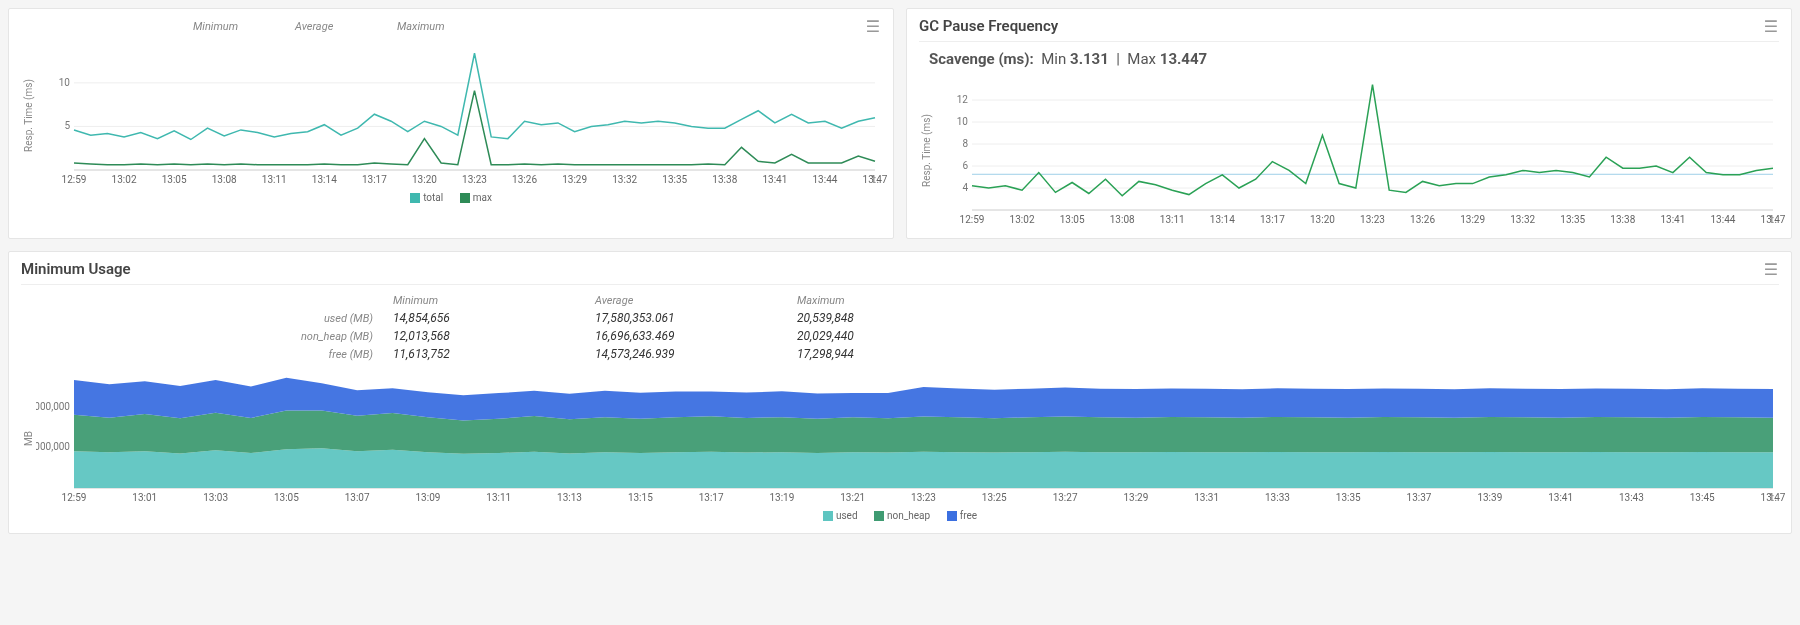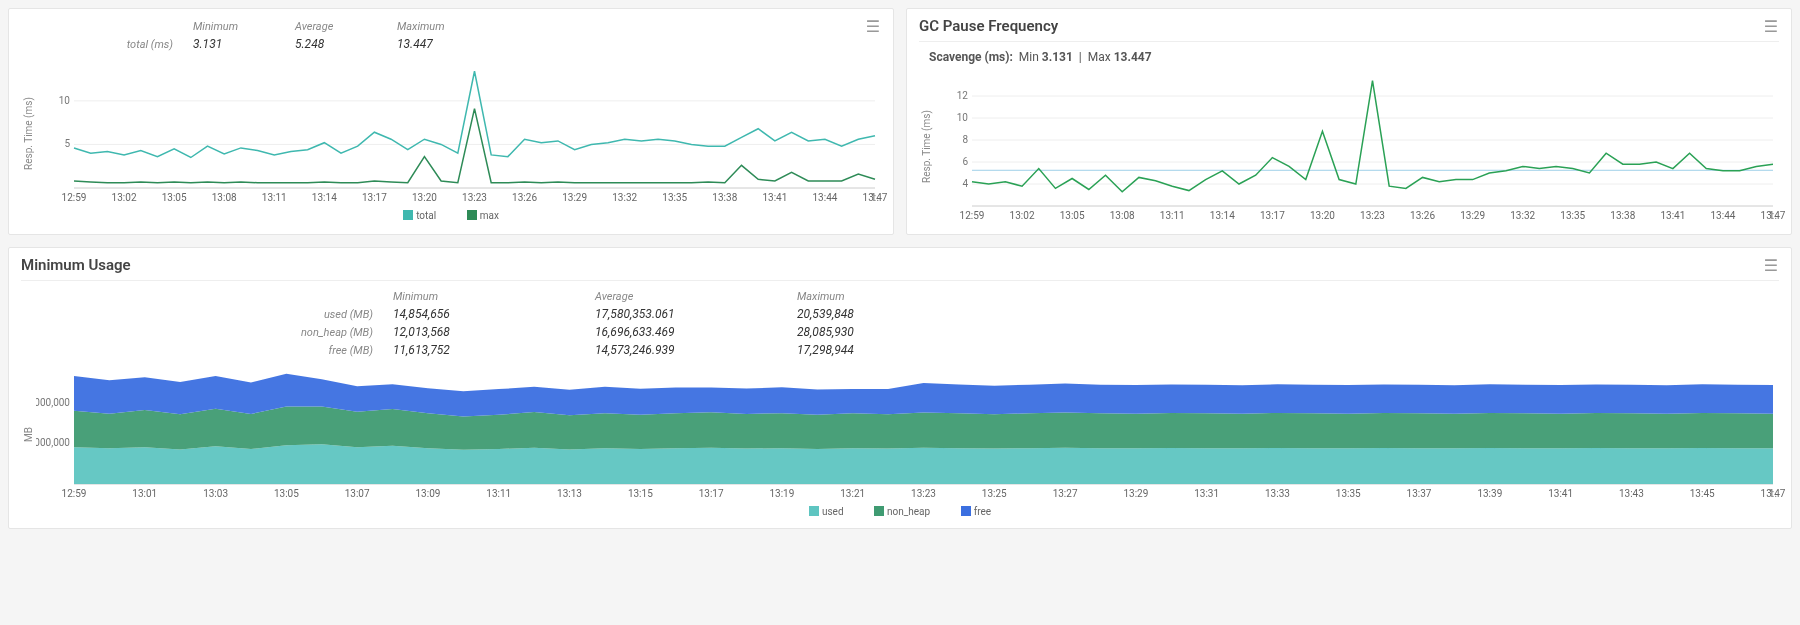--- a/index.html
+++ b/index.html
@@ -7,52 +7,46 @@
 .row { display: flex; gap: 12px; margin-bottom: 12px; }
 .panel { background: #fff; border: 1px solid #e5e5e5; border-radius: 2px; padding: 8px 12px 10px; position: relative; }
 .panel.half { flex: 1 1 50%; }
 .panel.full { flex: 1 1 100%; }
 .panel-title { font-size: 15px; font-weight: 600; color: #444; border-bottom: 1px solid #eee; padding-bottom: 6px; margin-bottom: 6px; }
 .panel-menu { position: absolute; top: 8px; right: 12px; color: #999; cursor: pointer; font-size: 16px; letter-spacing: 1px; }
 .stats-table { font-size: 12px; color: #333; margin-bottom: 8px; padding-left: 60px; }
 .stats-table .hdr { color: #888; font-size: 11px; }
 .stats-table .row-label { color: #888; font-size: 11px; text-align: right; padding-right: 10px; }
 .stats-table td { padding: 1px 8px; min-width: 100px; font-style: italic; }
-.freq-header { font-size: 12px; color: #555; padding: 2px 0 6px 10px; }
+.freq-header { font-size: 15px; color: #555; padding: 2px 0 6px 10px; }
 .freq-header b { font-weight: 700; }
 .chart-wrap { display: flex; }
 .y-label { writing-mode: vertical-rl; transform: rotate(180deg); font-size: 10px; color: #888; text-align: center; padding: 0 2px; }
 svg { display: block; }
 .legend { text-align: center; font-size: 10px; color: #666; margin-top: 4px; }
-.legend-item { display: inline-flex; align-items: flex-start; margin: 0 14px; }
+.legend-item { display: inline-flex; align-items: center; margin: 0 7px; }
 .swatch { width: 10px; height: 10px; display: inline-block; margin-right: 3px; }
 .xlabels { position: relative; font-size: 10px; color: #666; height: 14px; }
 .xlabels span { position: absolute; transform: translateX(-50%); }
 .ytick { font-size: 10px; fill: #777; text-anchor: end; }
 </style>
 </head>
 <body>
 
 <div class="row">
 
   <div class="panel half">
     <div class="panel-menu">☰</div>
     <table class="stats-table">
       <tbody>
           <tr>
         <td></td>
         <td class="hdr">Minimum</td>
         <td class="hdr">Average</td>
         <td class="hdr">Maximum</td>
-      </tr>
-      <tr>
-        <td class="row-label">total (ms)</td>
-        <td>3.131</td>
-        <td>5.248</td>
-        <td>13.447</td>
       </tr>
     </tbody>
       </table>
     <div class="chart-wrap">
       <div class="y-label">Resp. Time (ms)</div>
       <div style="flex:1">
         <svg id="chart-gc_pause_time" width="100%" height="130" viewBox="0 0 845 130">
             <line x1="38" y1="82.42857142857142" x2="839" y2="82.42857142857142" stroke="#eee"></line>
             <text class="ytick" x="34" y="85.42857142857142">5</text>
             <line x1="38" y1="38.857142857142854" x2="839" y2="38.857142857142854" stroke="#eee"></line>
@@ -165,21 +159,21 @@
       <tr>
         <td class="row-label">used (MB)</td>
         <td>14,854,656</td>
         <td>17,580,353.061</td>
         <td>20,539,848</td>
       </tr>
       <tr>
         <td class="row-label">non_heap (MB)</td>
         <td>12,013,568</td>
         <td>16,696,633.469</td>
-        <td>28,085,930</td>
+        <td>20,029,440</td>
       </tr>
       <tr>
         <td class="row-label">free (MB)</td>
         <td>11,613,752</td>
         <td>14,573,246.939</td>
         <td>17,298,944</td>
       </tr>
     </tbody>
       </table>
     <div class="chart-wrap">

